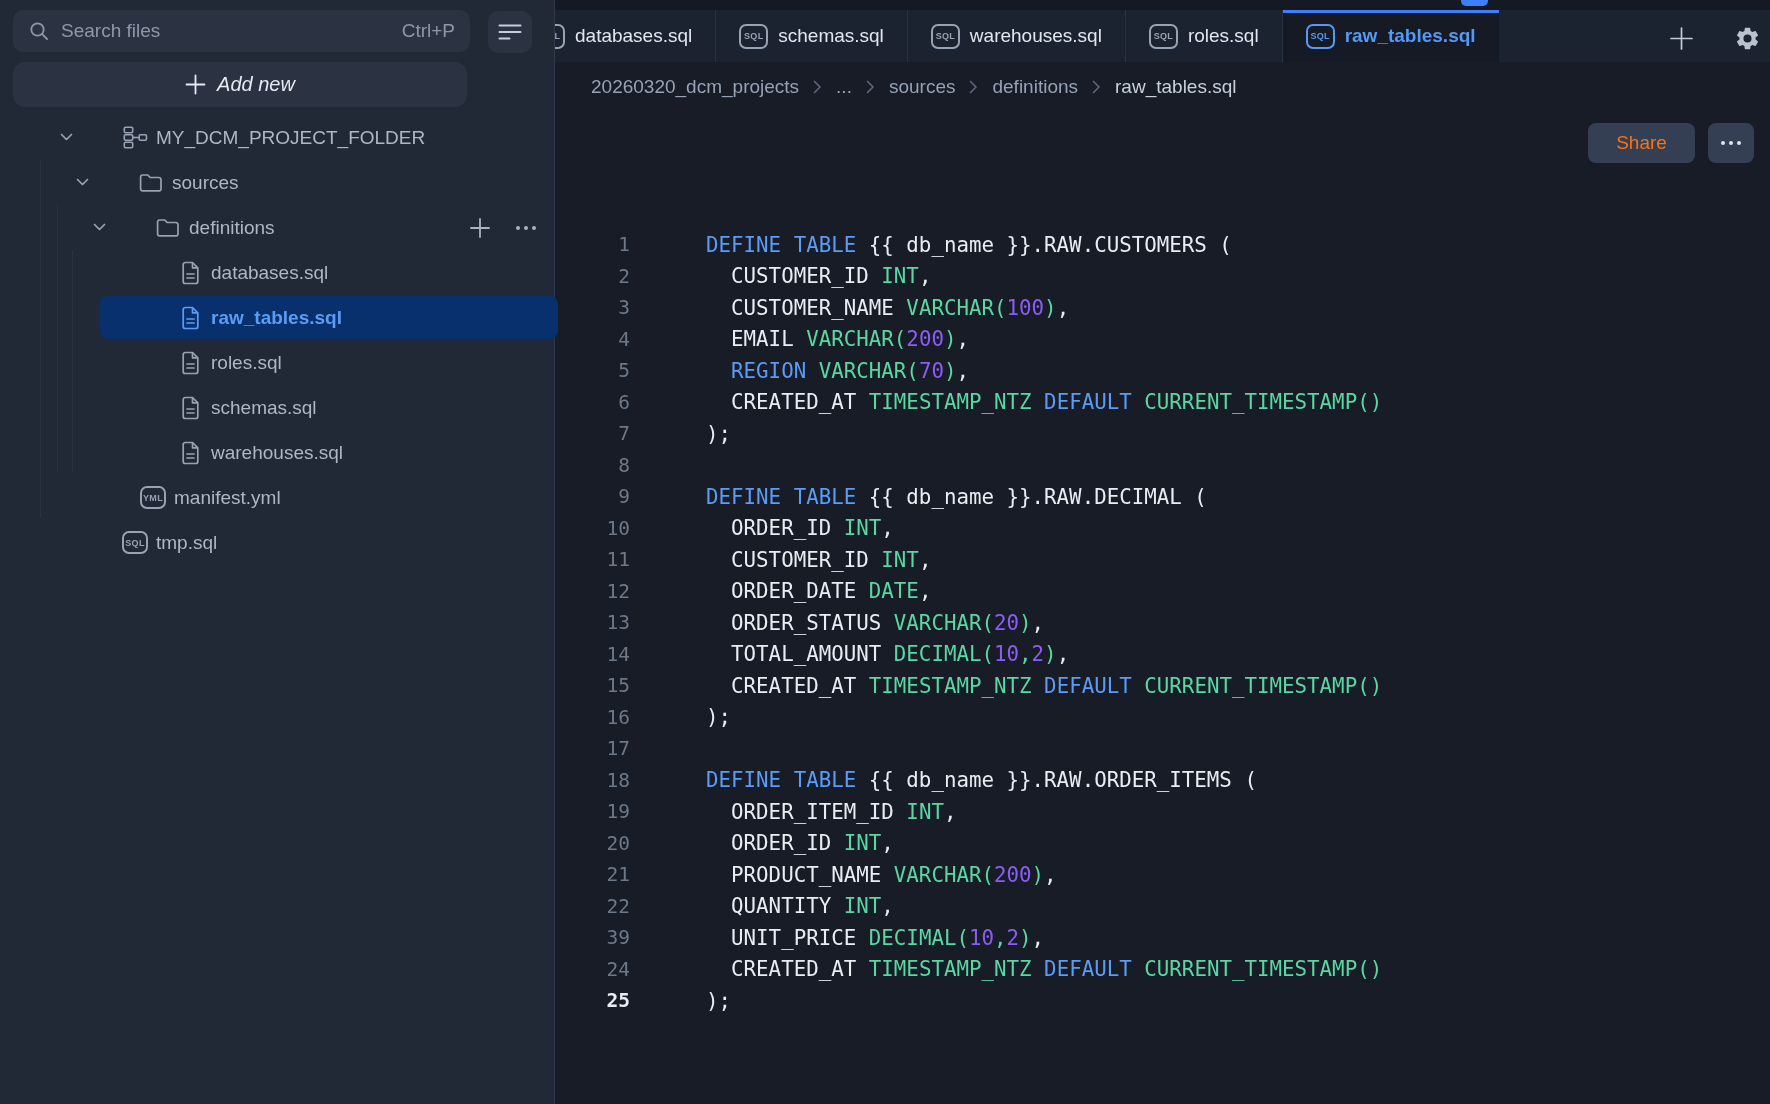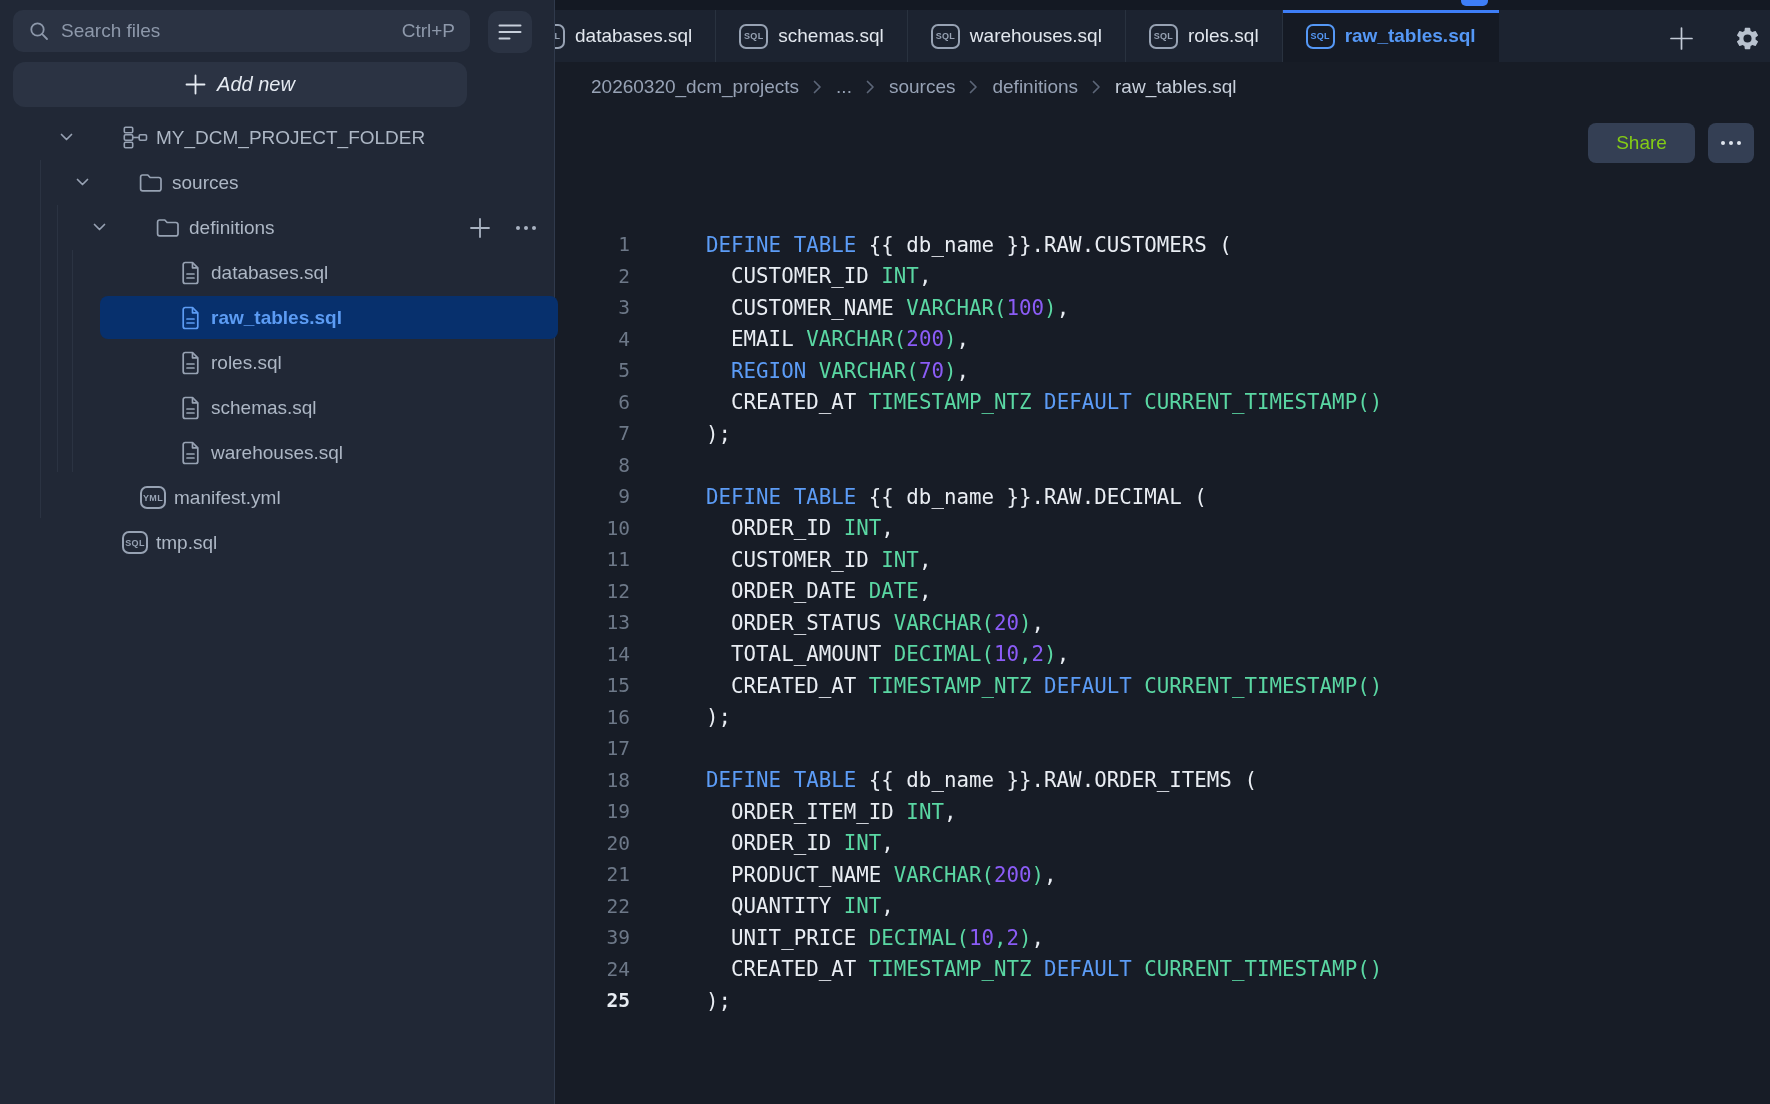--- a/index.html
+++ b/index.html
@@ -44,21 +44,21 @@
   .tab-frag{position:absolute;left:906px;top:0;width:27px;height:6px;background:#3e7ef7;border-radius:0 0 5px 5px;}
   .bar-icon-btn{position:absolute;top:24px;width:28px;height:28px;display:flex;align-items:center;justify-content:center;cursor:pointer;}
 
   
   .crumbs{position:absolute;left:555px;top:62px;width:1215px;height:50px;background:#171c26;display:flex;align-items:center;
           padding-left:36px;box-sizing:border-box;gap:14px;font-size:19px;}
   .crumb{color:#97a2b5;cursor:pointer;white-space:nowrap;}
   .crumb.last{color:#c8d0dc;}
   .crumb-sep{display:flex;align-items:center;}
   .share-btn{position:absolute;left:1588px;top:123px;width:107px;height:40px;background:#343f54;border-radius:8px;
-             display:flex;align-items:center;justify-content:center;color:#84cc16;font-size:19px;cursor:pointer;}
+             display:flex;align-items:center;justify-content:center;color:#f97316;font-size:19px;cursor:pointer;}
   .more-btn{position:absolute;left:1708px;top:123px;width:46px;height:40px;background:#343f54;border-radius:8px;
             display:flex;align-items:center;justify-content:center;cursor:pointer;}
   .more-btn .dots3 i{background:#dfe5ee;}
 
   
   .code{position:absolute;left:555px;top:229px;width:1215px;font-family:"DejaVu Sans Mono",monospace;}
   .code-line{display:flex;height:31.5px;align-items:center;}
   .ln{width:75px;text-align:right;color:#6d7888;font-size:19.5px;flex:none;}
   .ln.active{color:#e9edf3;font-weight:700;}
   .code-text{padding-left:76px;font-size:20.8px;white-space:pre;}

